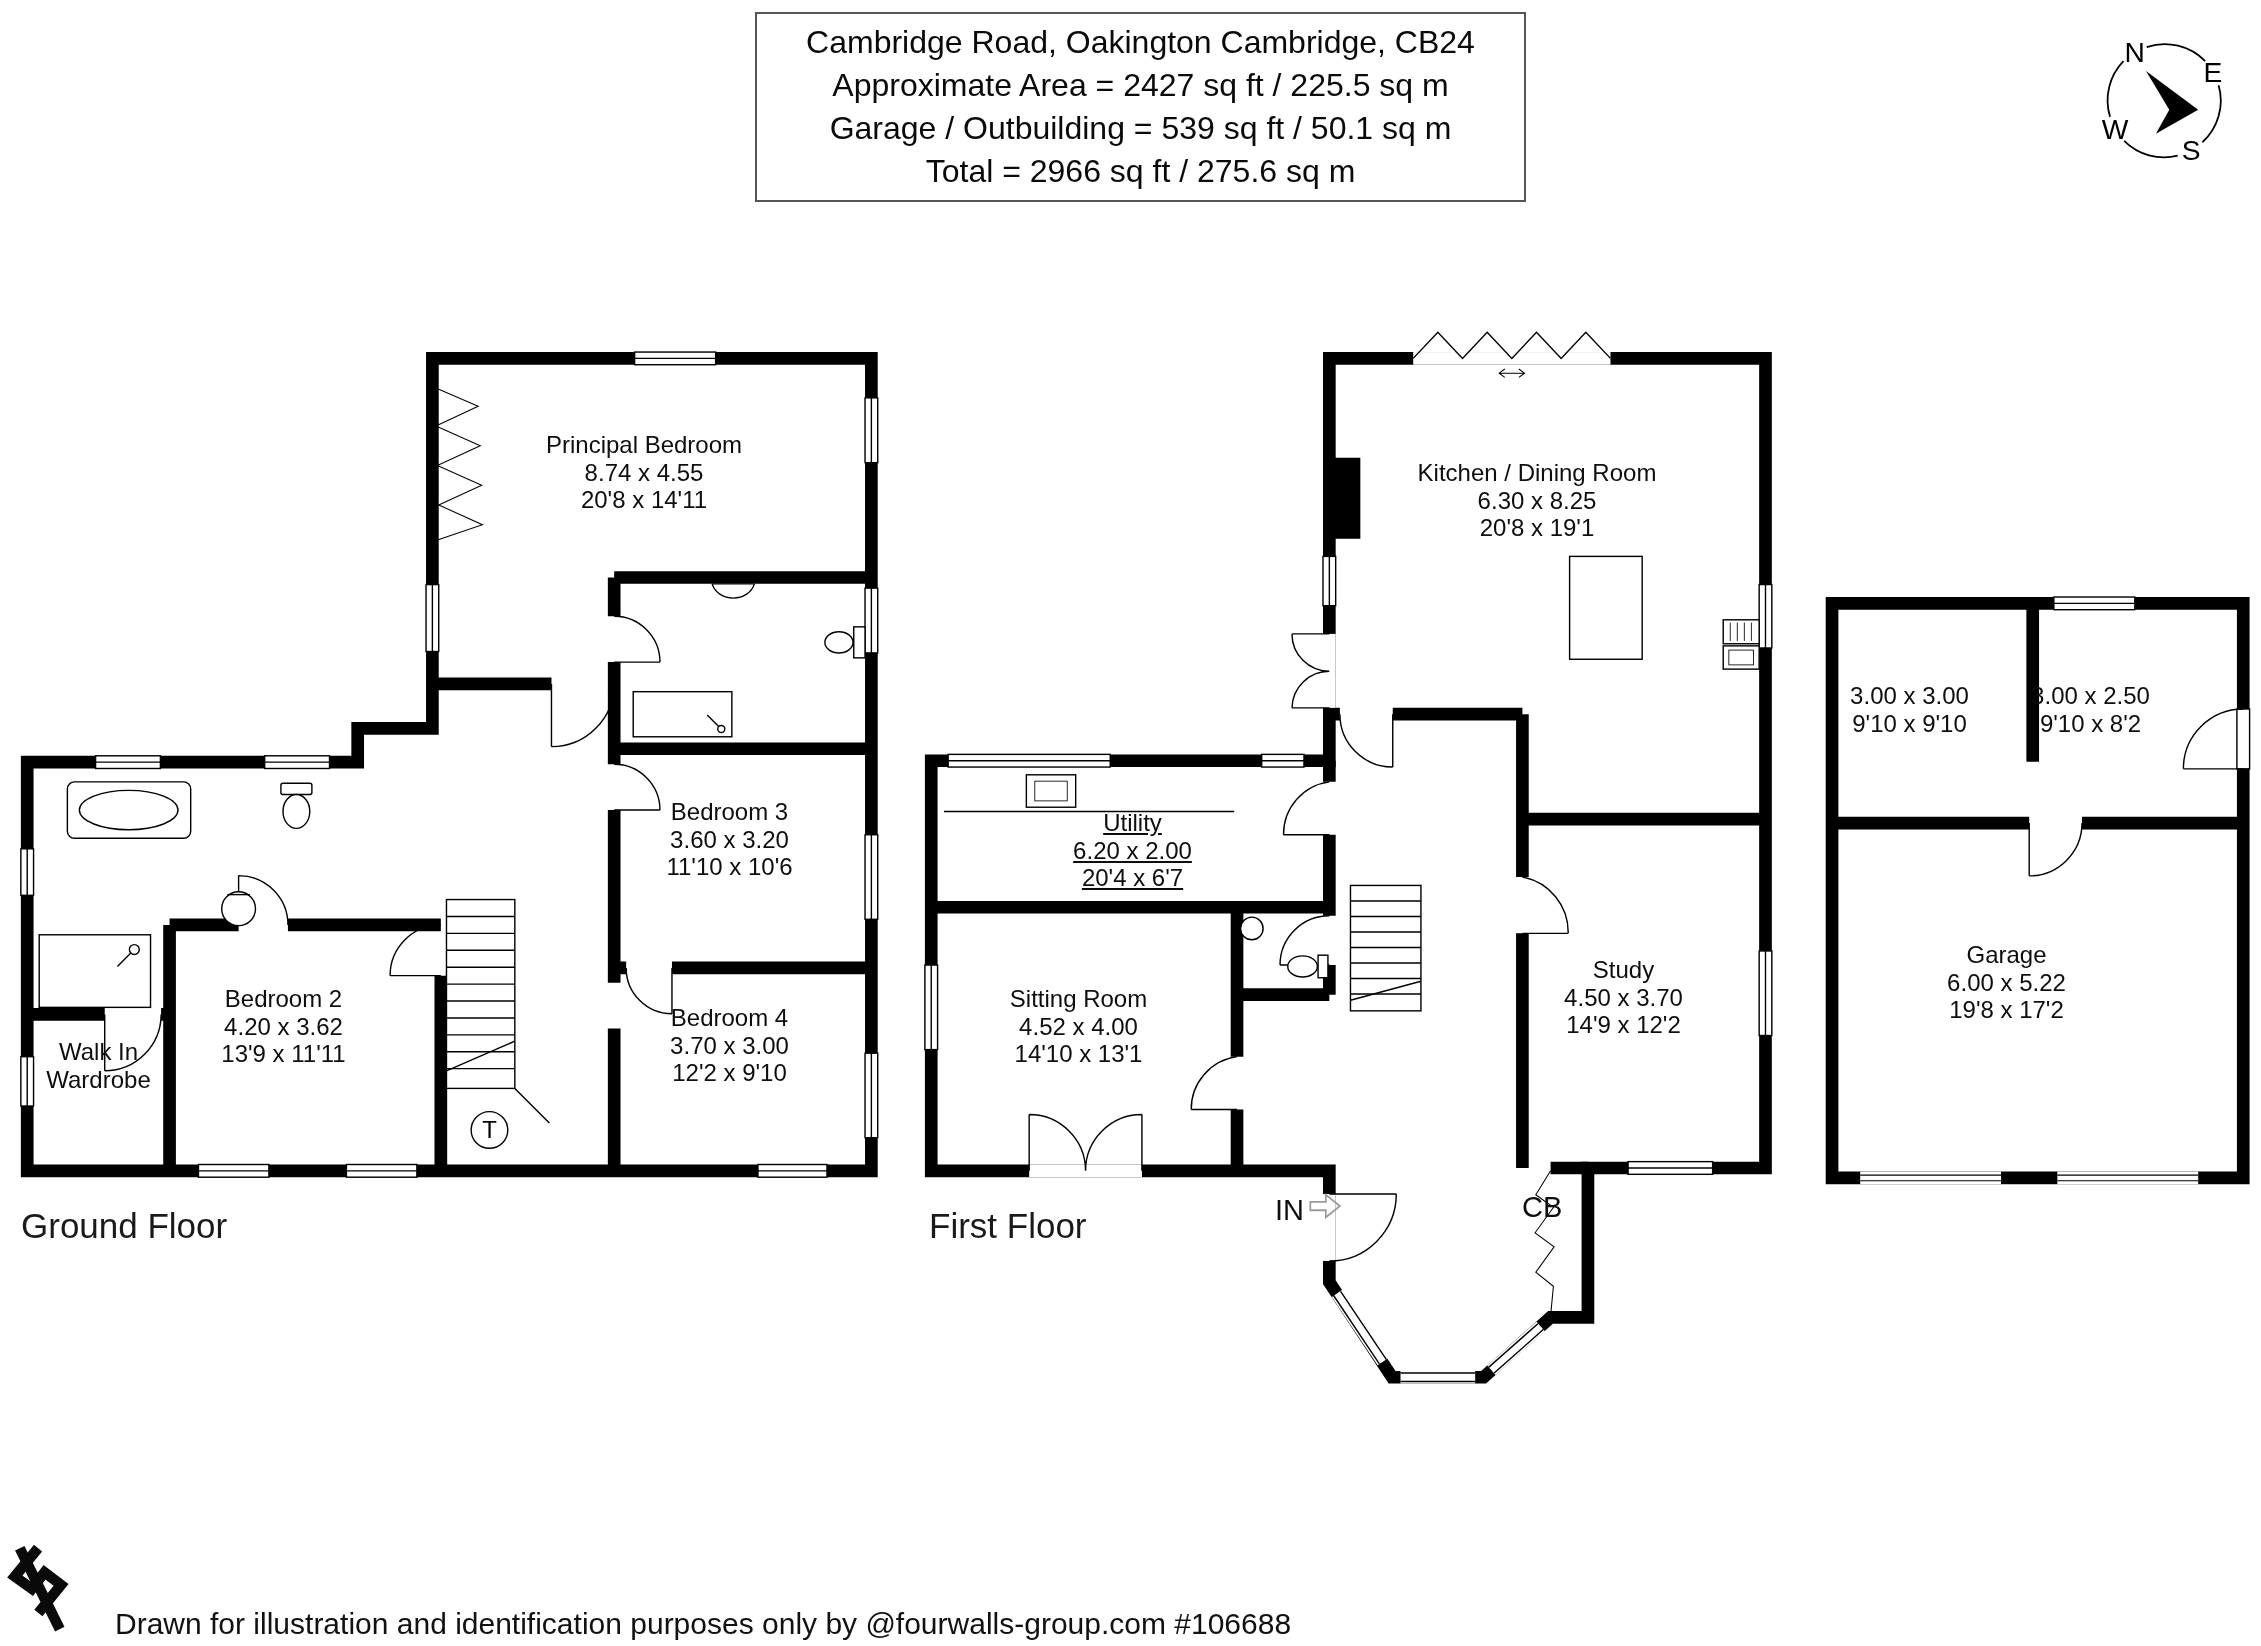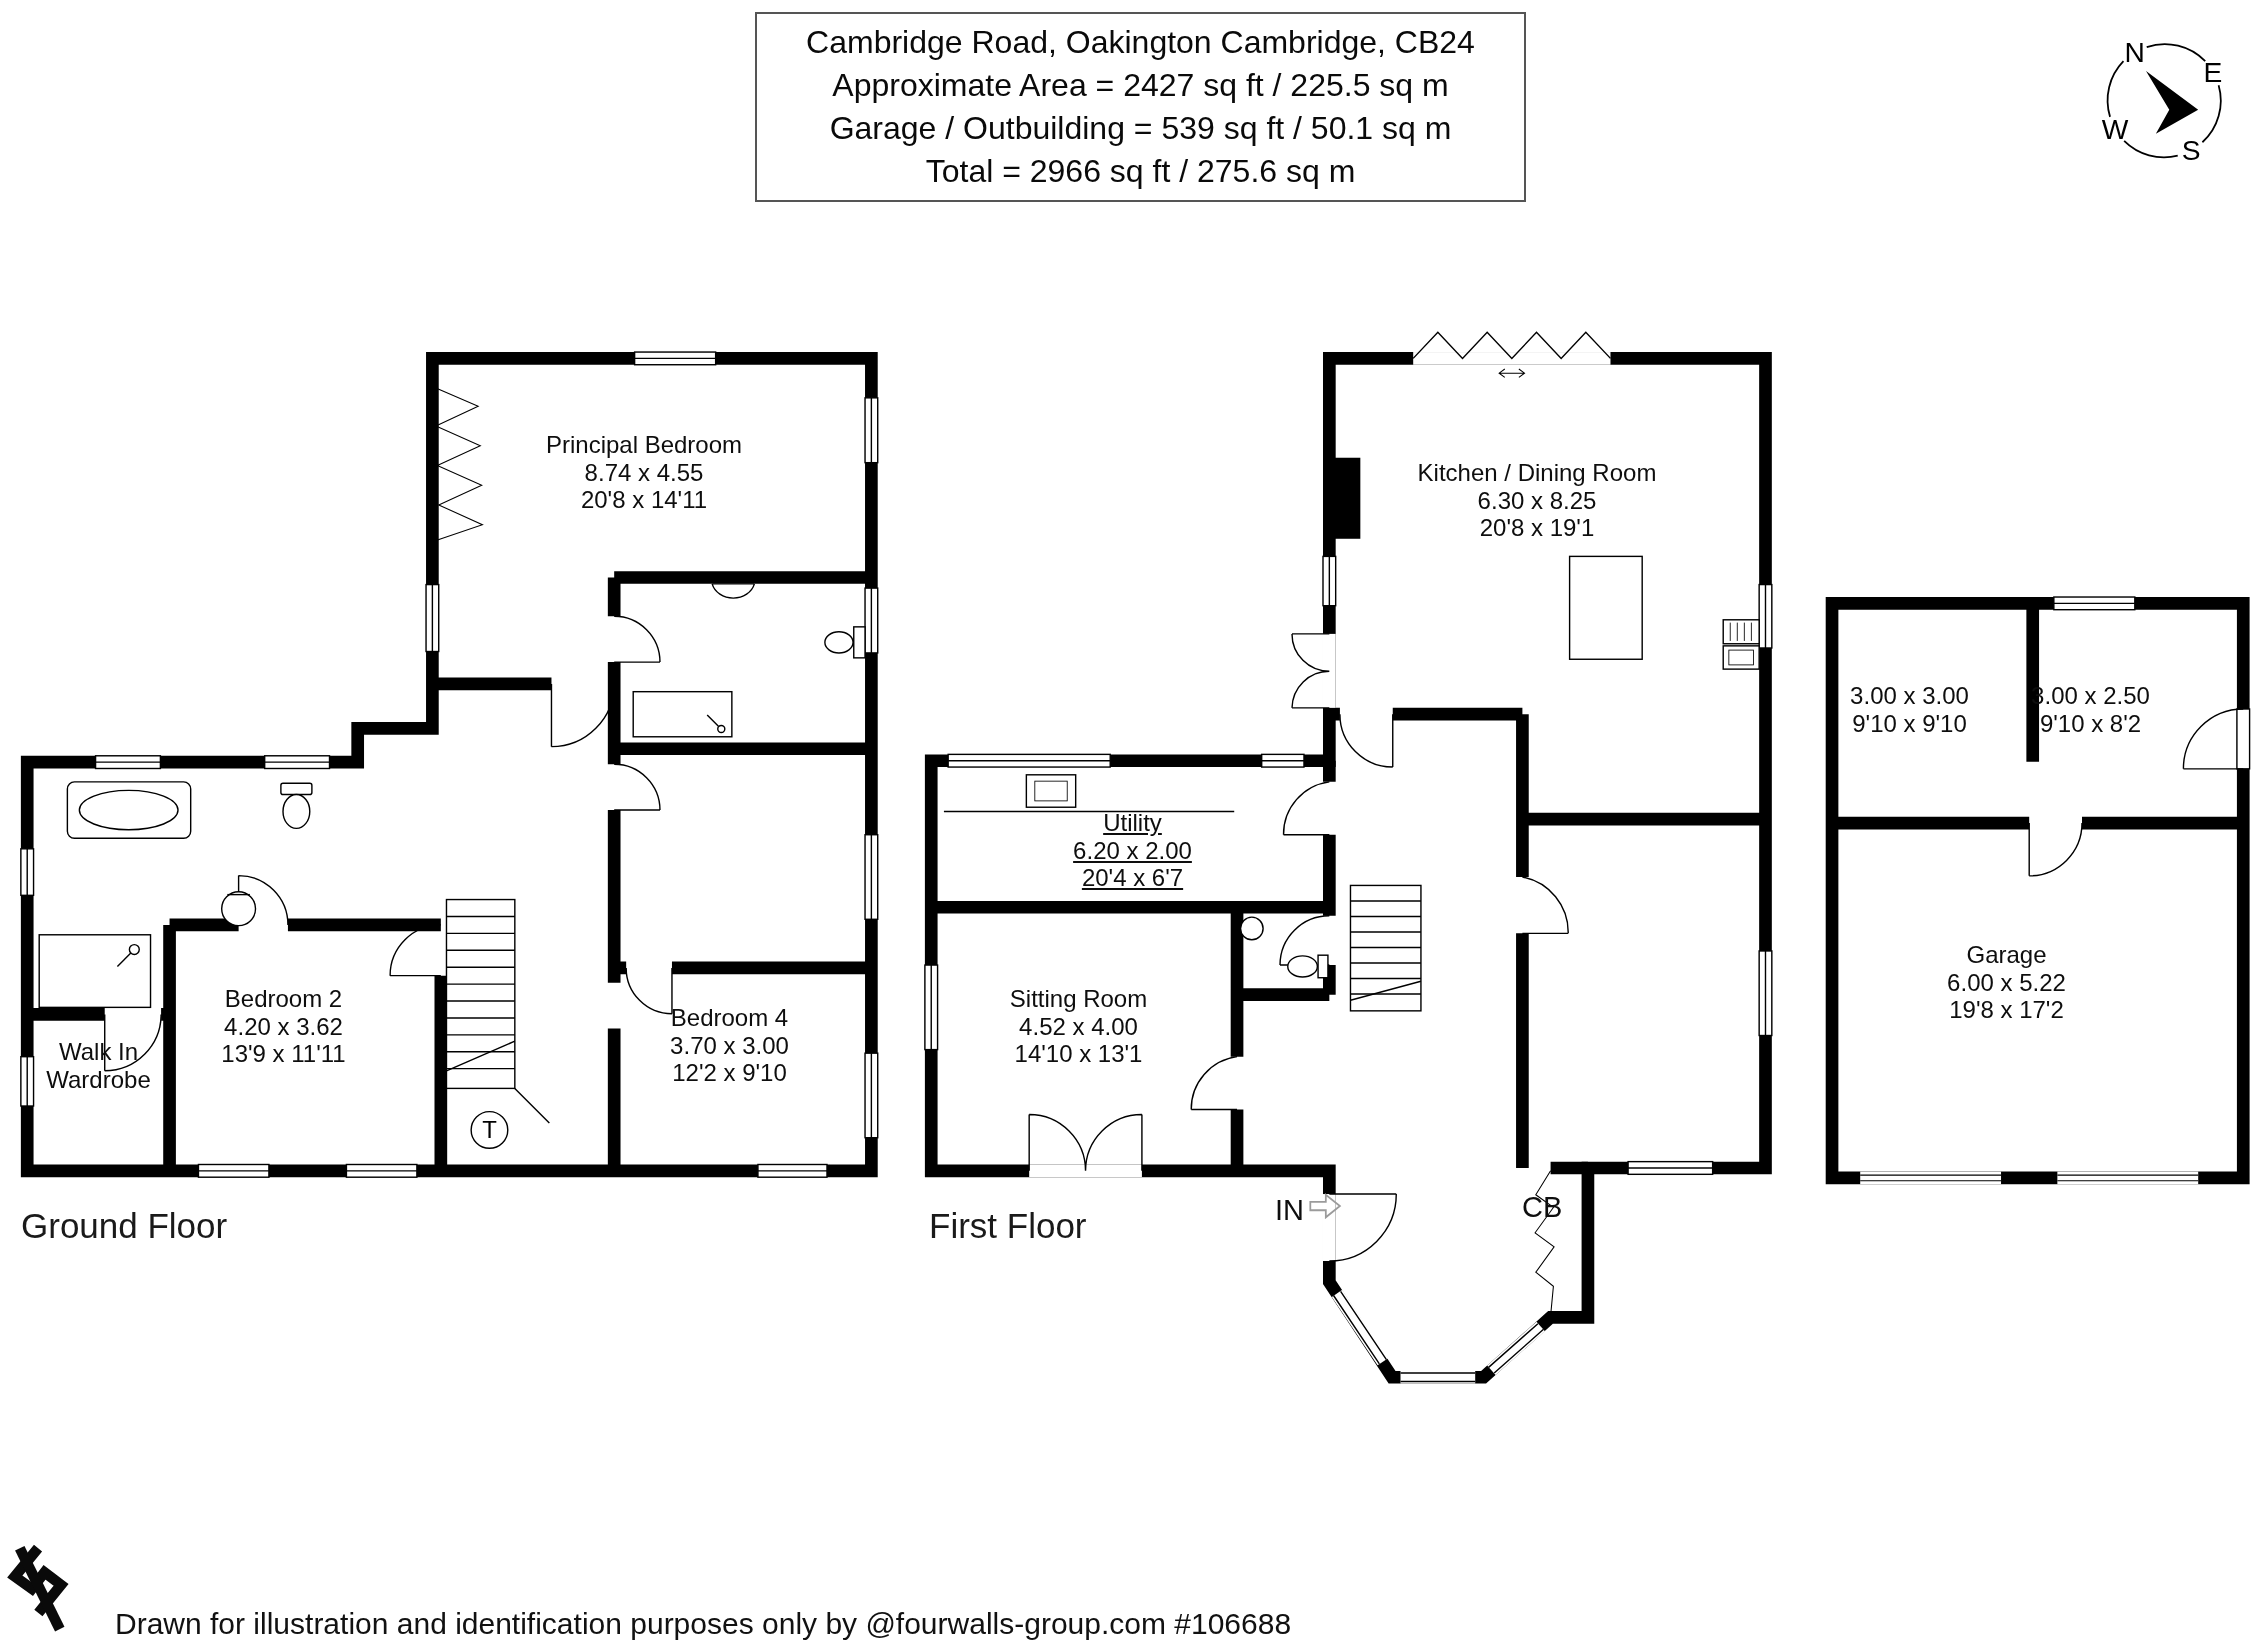--- a/index.html
+++ b/index.html
@@ -232,20 +232,25 @@
       <path d="M280,312 V387 M355,312 A75,75 0 0 1 280,387"></path>
       <path d="M584,235 H499 M584,150 A85,85 0 0 0 499,235"></path>
     </g>
   </svg>
 
   <div class="room-label" style="left:503px; top:431px; width:282px;">
     <div>Principal Bedroom</div>
     <div>8.74 x 4.55</div>
     <div>20'8 x 14'11</div>
   </div>
+  <div class="room-label" style="left:624px; top:798px; width:211px;">
+    <div>Bedroom 3</div>
+    <div>3.60 x 3.20</div>
+    <div>11'10 x 10'6</div>
+  </div>
   <div class="room-label" style="left:178px; top:985px; width:211px;">
     <div>Bedroom 2</div>
     <div>4.20 x 3.62</div>
     <div>13'9 x 11'11</div>
   </div>
   <div class="room-label" style="left:624px; top:1004px; width:211px;">
     <div>Bedroom 4</div>
     <div>3.70 x 3.00</div>
     <div>12'2 x 9'10</div>
   </div>
@@ -260,20 +265,25 @@
   <div class="room-label" style="left:1027px; top:809px; width:211px;text-decoration:underline;">
     <div>Utility</div>
     <div>6.20 x 2.00</div>
     <div>20'4 x 6'7</div>
   </div>
   <div class="room-label" style="left:973px; top:985px; width:211px;">
     <div>Sitting Room</div>
     <div>4.52 x 4.00</div>
     <div>14'10 x 13'1</div>
   </div>
+  <div class="room-label" style="left:1518px; top:956px; width:211px;">
+    <div>Study</div>
+    <div>4.50 x 3.70</div>
+    <div>14'9 x 12'2</div>
+  </div>
   <div class="room-label" style="left:1804px; top:682px; width:211px;text-align:center;">
     <div>3.00 x 3.00</div>
     <div>9'10 x 9'10</div>
   </div>
   <div class="room-label" style="left:1985px; top:682px; width:211px;">
     <div>3.00 x 2.50</div>
     <div>9'10 x 8'2</div>
   </div>
   <div class="room-label" style="left:1901px; top:941px; width:211px;">
     <div>Garage</div>

